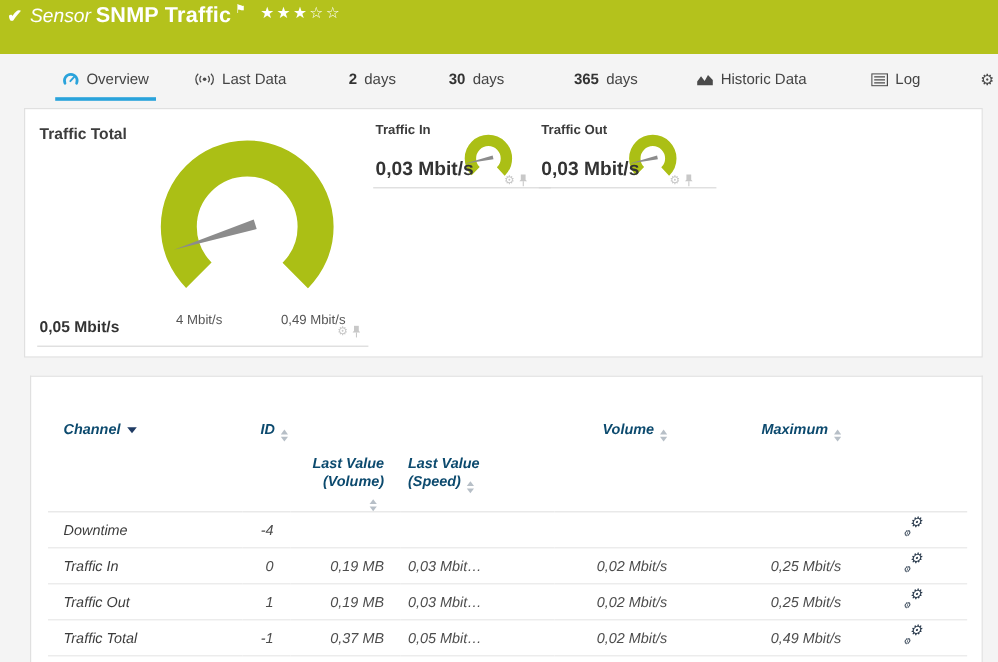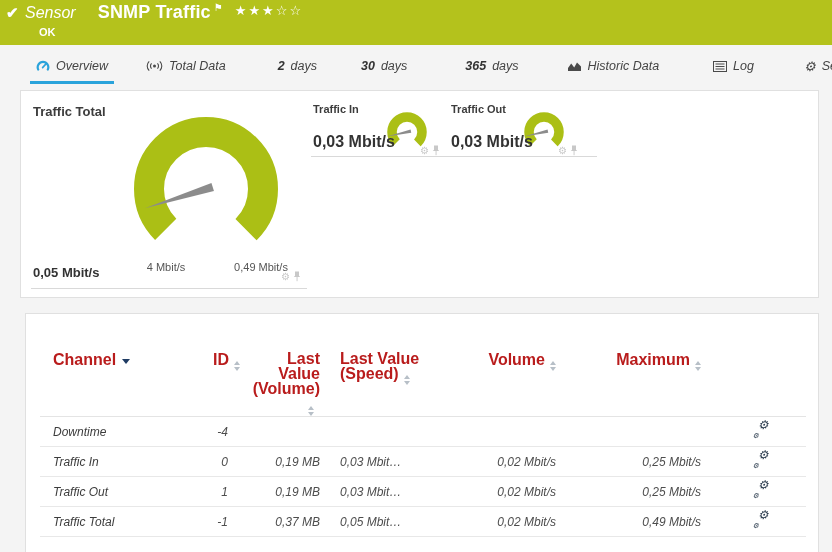--- a/index.html
+++ b/index.html
@@ -4,28 +4,28 @@
 <style>
   * { margin:0; padding:0; box-sizing:border-box; }
   html,body { width:832px; height:552px; }
   body { font-family:"Liberation Sans", sans-serif; background:#f4f4f4; position:relative; overflow:hidden; color:#3c3c3c; }
 
   
   .topbar { position:absolute; left:0; top:0; width:832px; height:45px; background:#b4c21c; color:#fff; }
   .topbar .check { position:absolute; left:6px; top:4px; font-size:15px; font-weight:bold; }
   .titlebox { position:absolute; left:25px; top:2px; }
   .titleline { display:flex; align-items:baseline; }
-  .sensor-kind { font-style:italic; font-size:16px; margin-right:22px; }
+  .sensor-kind { font-style:italic; font-size:16px; margin-right:4px; }
   .sensor-title { font-weight:bold; font-size:18px; letter-spacing:.2px; }
   .flag { font-size:10px; margin-left:3px; position:relative; top:-7px; }
   .stars { font-size:13px; letter-spacing:2px; margin-left:12px; position:relative; top:-3px; }
   .statusline { font-size:11px; font-weight:bold; margin:3px 0 0 14px; }
 
   
-  .tabs { position:absolute; left:0; top:56px; width:716px; height:28px; display:flex; align-items:flex-end;font-style:italic; }
+  .tabs { position:absolute; left:16px; top:56px; width:716px; height:28px; display:flex; align-items:flex-end; }
   .tab { display:flex; align-items:center; gap:6px; font-size:12.5px; color:#444; padding:0 6px 8px 6px; cursor:pointer; border-bottom:3px solid transparent; white-space:nowrap; }
   .tab .b { font-weight:bold; color:#333; }
   .tab.active { border-bottom-color:#2aa3db; }
   .tab svg, .tab .glyph { flex:0 0 auto; }
   .glyph { font-size:13px; color:#4a4a4a; line-height:1; }
   .t-overview { margin-left:30px; }
   .t-livedata { margin-left:26px; }
   .t-2days    { margin-left:40px; }
   .t-30days   { margin-left:32px; }
   .t-365days  { margin-left:46px;justify-content:flex-end; }
@@ -45,31 +45,31 @@
   .small-gauge { position:absolute; }
   .g-minlab,.g-maxlab { position:absolute; font-size:11px; color:#555; transform:translateX(-50%); white-space:nowrap; }
   .g-value { position:absolute; font-size:13px; font-weight:bold; color:#333; white-space:nowrap; }
   .g-value.small-v { font-size:16px;text-align:center; }
   .mini-icons { position:absolute; display:flex; align-items:center; gap:3px; color:#c8c8c8; }
   .mini-icons .gear-g { font-size:10px; line-height:1; }
   .hr-line { position:absolute; border-top:1px solid #d9d9d9; height:0; }
 
   
   table { border-collapse:collapse; table-layout:fixed; width:766px; margin:0 0 0 14px; }
-  th { vertical-align:top; padding-top:37px; font-size:16px; font-weight:bold; color:#b91c1c; height:84px; }
+  th { vertical-align:top; padding-top:37px; font-size:12px; font-weight:bold; color:#0c4a6e; height:84px;font-style:italic; }
   thead tr { border-bottom:1px solid #e4e4e4; }
   tbody tr { border-bottom:1px solid #e8e8e8; height:30px;font-style:italic; }
   td { font-size:12px; color:#4d4d4d; white-space:nowrap; overflow:hidden; }
   .al { text-align:left; } .ar { text-align:right; } .ac { text-align:center; }
   th.ar, td.ar { padding-right:14px; }
   th.id-h { padding-right:2px; }
   td.ch { padding-left:13px; color:#3c3c3c; cursor:pointer; }
   th.ch-h { padding-left:13px; }
   th.spd-h, td.spd { padding-left:6px; }
-  .two-line { line-height:15px; }
+  .two-line { line-height:15px;margin-top:28px; }
   .sort { display:inline-flex; flex-direction:column; gap:2px; margin-left:5px; vertical-align:0px; }
   .sort i { display:block; width:0; height:0; border-left:3.5px solid transparent; border-right:3.5px solid transparent; }
   .sort .up { border-bottom:4px solid #b7bfc7; }
   .sort .dn { border-top:4px solid #b7bfc7; }
   .sort-below { margin:3px 6px 0 0; }
   .desc-arrow { display:inline-block; width:0; height:0; border-left:4px solid transparent; border-right:4px solid transparent; border-top:5px solid #1f3b63; margin-left:6px; vertical-align:1px; }
   .gears { position:relative; display:inline-block; width:16px; height:16px; cursor:pointer; }
   .gears .g1 { position:absolute; right:0; top:-3px; font-size:12px; color:#2e3e50; line-height:1; }
   .gears .g2 { position:absolute; left:0; bottom:-1px; font-size:7px; color:#2e3e50; line-height:1; }
 </style>
@@ -78,41 +78,40 @@
 
 <div class="topbar">
   <span class="check">✔</span>
   <div class="titlebox">
     <div class="titleline">
       <span class="sensor-kind">Sensor</span>
       <span class="sensor-title">SNMP Traffic</span>
       <span class="flag">⚑</span>
       <span class="stars">★★★☆☆</span>
     </div>
-    <div class="statusline">OK</div>
   </div>
 </div>
 
 <div class="tabs">
   <div class="tab active t-overview">
     <svg width="14" height="14" viewBox="0 0 14 14">
       <path d="M2.2 10.5 A5.3 5.3 0 1 1 11.8 10.5" stroke="#2aa3db" stroke-width="2.2" fill="none" stroke-linecap="round"></path>
       <line x1="6.6" y1="8.6" x2="10.2" y2="4.6" stroke="#2aa3db" stroke-width="1.6" stroke-linecap="round"></line>
     </svg>
     <span>Overview</span>
   </div>
   <div class="tab t-livedata">
     <svg width="17" height="12" viewBox="0 0 17 12">
       <circle cx="8.5" cy="6" r="1.5" fill="#4a4a4a"></circle>
       <path d="M5.6 3.4 A3.6 3.6 0 0 0 5.6 8.6" stroke="#4a4a4a" stroke-width="1.1" fill="none"></path>
       <path d="M3.2 1.4 A6.3 6.3 0 0 0 3.2 10.6" stroke="#4a4a4a" stroke-width="1.1" fill="none"></path>
       <path d="M11.4 3.4 A3.6 3.6 0 0 1 11.4 8.6" stroke="#4a4a4a" stroke-width="1.1" fill="none"></path>
       <path d="M13.8 1.4 A6.3 6.3 0 0 1 13.8 10.6" stroke="#4a4a4a" stroke-width="1.1" fill="none"></path>
     </svg>
-    <span>Total Data</span>
+    <span>Last Data</span>
   </div>
   <div class="tab t-2days">
     <span class="b">2</span>
     <span>days</span>
   </div>
   <div class="tab t-30days">
     <span class="b">30</span>
     <span>days</span>
   </div>
   <div class="tab t-365days">

